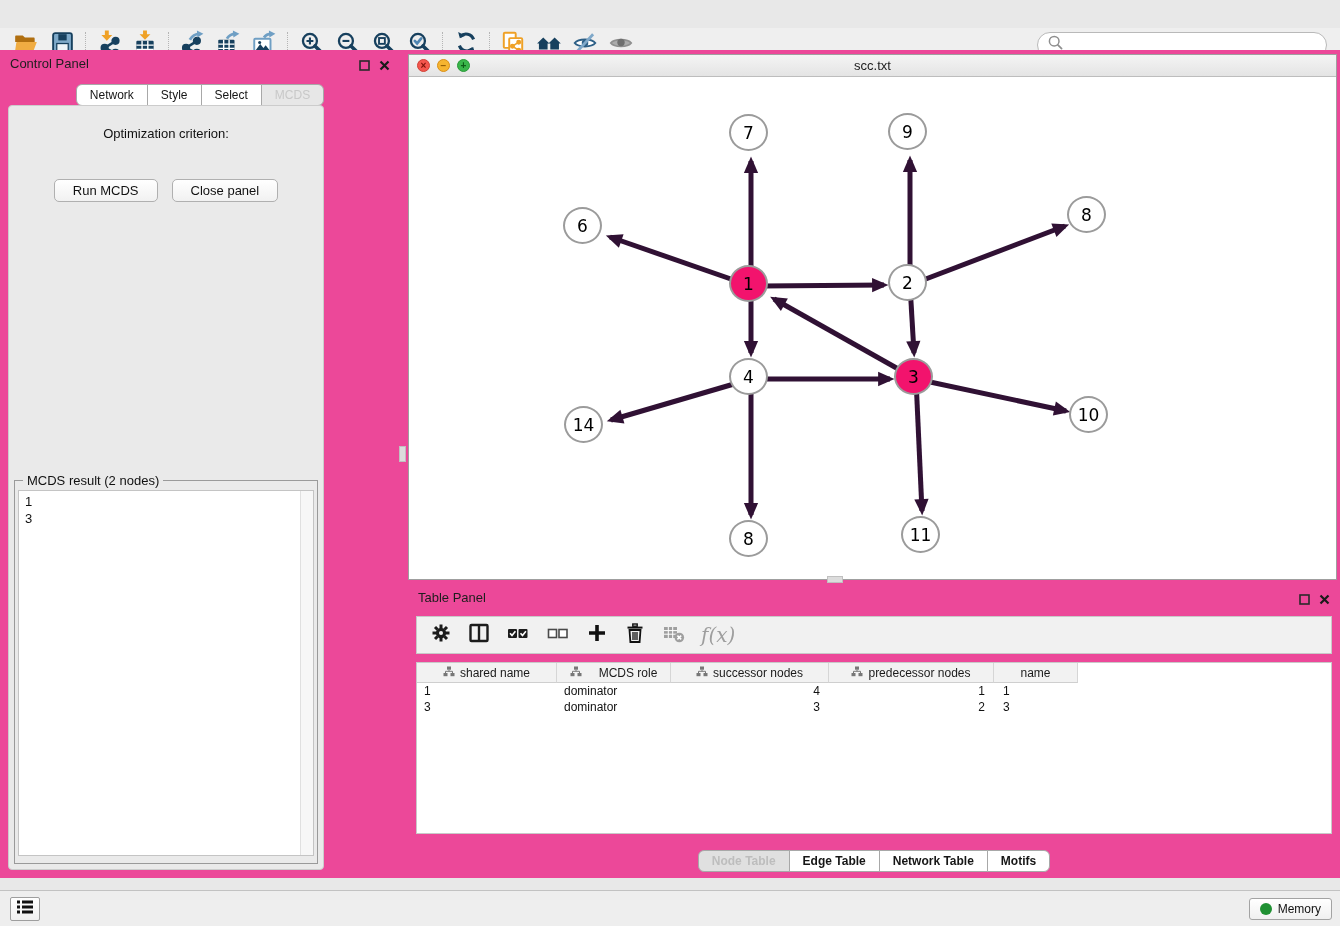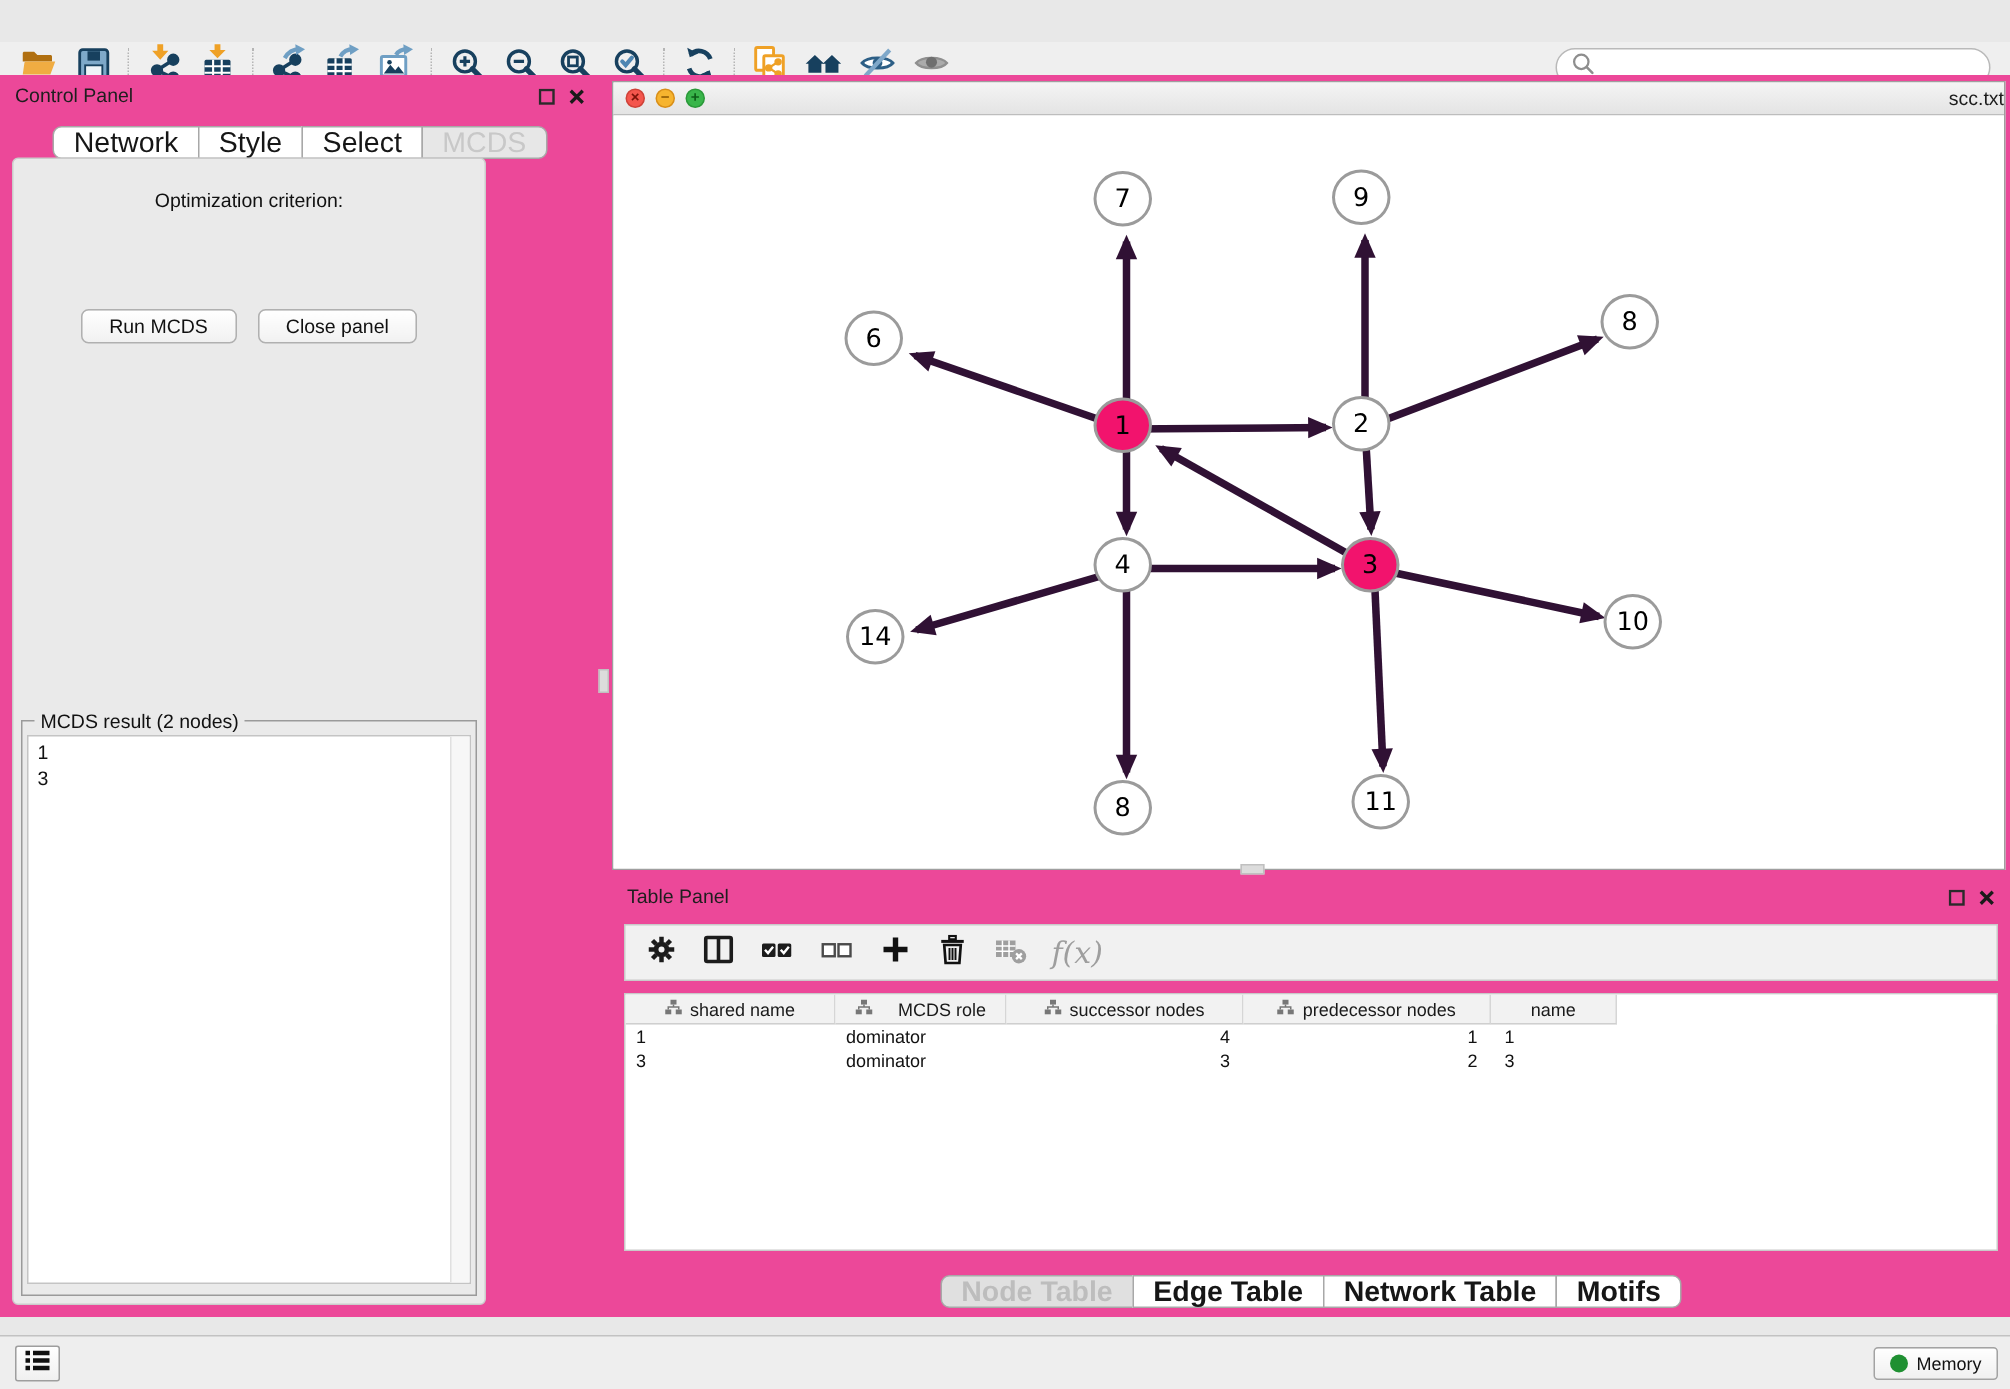--- a/index.html
+++ b/index.html
@@ -27,58 +27,58 @@
   
   .workspace { position:absolute; left:0; top:50px; width:1340px; height:828px; background:#ec4899; }
 
   
   .cpanel { position:absolute; left:0; top:0; width:400px; height:828px; }
   .panel-head { position:absolute; left:0; top:0; right:0; height:26px; }
   .panel-title { position:absolute; left:10px; top:6px; font-size:13px; color:#1e1e1e; }
   .ph-icons { position:absolute; right:10px; top:7px; display:flex; gap:9px; align-items:center; }
   .seg-row { position:absolute; left:0; right:0; top:34px; display:flex; justify-content:center; }
   .seg { height:22px; line-height:21px; padding:0 13px; background:#fff; border:1px solid #a8a8a8;
-    margin-left:-1px; font-size:19px; color:#161616; }
+    margin-left:-1px; font-size:12px; color:#161616; }
   .seg.first { border-radius:6px 0 0 6px; margin-left:0; }
   .seg.last { border-radius:0 6px 6px 0;text-align:right; }
   .seg.sel { background:#e7e7e7; color:#c8c8c8; }
   .cp-pane { position:absolute; left:8px; top:55px; width:316px; height:765px; background:#eaeaea;
     border:1px solid #cccccc; border-radius:4px; }
   .opt-label { position:absolute; left:0; right:0; top:20px; text-align:center; font-size:13px; color:#111; }
   .combo { position:absolute; left:36px; right:36px; top:41px; height:23px; background:#fff;
     border:1px solid #b0b0b0; border-radius:5px; font-size:13px; color:#111;
     display:flex; align-items:center; padding:0 22px 0 10px; }
   .combo .stepper { position:absolute; right:7px; top:4px; display:flex; flex-direction:column; gap:2px; }
   .tri-up { width:0; height:0; border-left:4px solid transparent; border-right:4px solid transparent; border-bottom:5px solid #6e6e6e; }
   .tri-dn { width:0; height:0; border-left:4px solid transparent; border-right:4px solid transparent; border-top:5px solid #6e6e6e; }
   .btn-row { position:absolute; left:0; right:0; top:73px; display:flex; justify-content:center; gap:14px; }
   .mac-btn { height:23px; padding:0 18px; background:linear-gradient(#ffffff,#f1f1f1);
     border:1px solid #b0b0b0; border-radius:5px; font-size:13px; color:#111;
-    font-family:"Liberation Sans",sans-serif;margin-top:27px; }
+    font-family:"Liberation Sans",sans-serif; }
   .result-box { position:absolute; left:5px; right:5px; top:374px; bottom:5px; border:1px solid #9a9a9a; }
   .result-legend { position:absolute; left:8px; top:-8px; background:#eaeaea; padding:0 4px; font-size:13px; color:#111; }
   .result-area { position:absolute; inset:9px 3px 7px 3px; background:#fff; border:1px solid #c4c4c4; }
   .result-scroll { position:absolute; right:0; top:0; bottom:0; width:13px; background:#f7f7f7; border-left:1px solid #e0e0e0; }
   .result-line { font-size:13px; color:#111; line-height:17px; padding-left:6px; }
   .result-line:first-child { padding-top:2px; }
 
   .vsplit-grip { position:absolute; left:399px; top:396px; width:7px; height:16px; background:#dcdcdc; border:1px solid #c0c0c0; }
 
   
   .netframe { position:absolute; left:408px; top:4px; width:929px; height:526px; background:#fff;
     border:1px solid #9f9f9f; }
   .nf-titlebar { position:absolute; left:0; top:0; right:0; height:22px;
     background:linear-gradient(#f4f4f4,#e4e4e4); border-bottom:1px solid #bdbdbd; }
   .nf-lights { position:absolute; left:8px; top:4px; display:flex; gap:7px; }
   .light { width:13px; height:13px; border-radius:50%; font-size:10px; font-weight:bold; line-height:12px;
     text-align:center; }
   .light.red { background:#f4564d; border:1px solid #cf4238; color:#7c1209; }
   .light.yellow { background:#f6b42f; border:1px solid #d98f18; color:#935d05; }
   .light.green { background:#39b54a; border:1px solid #2a9939; color:#0d5c18; }
-  .nf-title { position:absolute; left:0; right:0; top:3px; text-align:right; font-size:13px; color:#1c1c1c; }
+  .nf-title { position:absolute; left:0; right:0; top:3px; text-align:center; font-size:13px; color:#1c1c1c; }
   .nf-content { position:absolute; left:0; top:22px; width:927px; height:502px; background:#fff; overflow:hidden; }
   .gnode { position:absolute; width:39px; height:37px; border:2.5px solid #9b9b9b; border-radius:50%;
     background:#fff; display:flex; align-items:center; justify-content:center;
     font-family:"DejaVu Sans",sans-serif; font-size:17px; color:#000; z-index:2; }
   .gnode.sel { background:#f2136d; }
   .edges-svg { position:absolute; left:0; top:0; z-index:1; }
   .bsplit-grip { position:absolute; left:418px; bottom:-4px; width:16px; height:7px; background:#dcdcdc; border:1px solid #c0c0c0; }
 
   
   .tpanel { position:absolute; left:408px; top:534px; width:932px; height:294px; }

